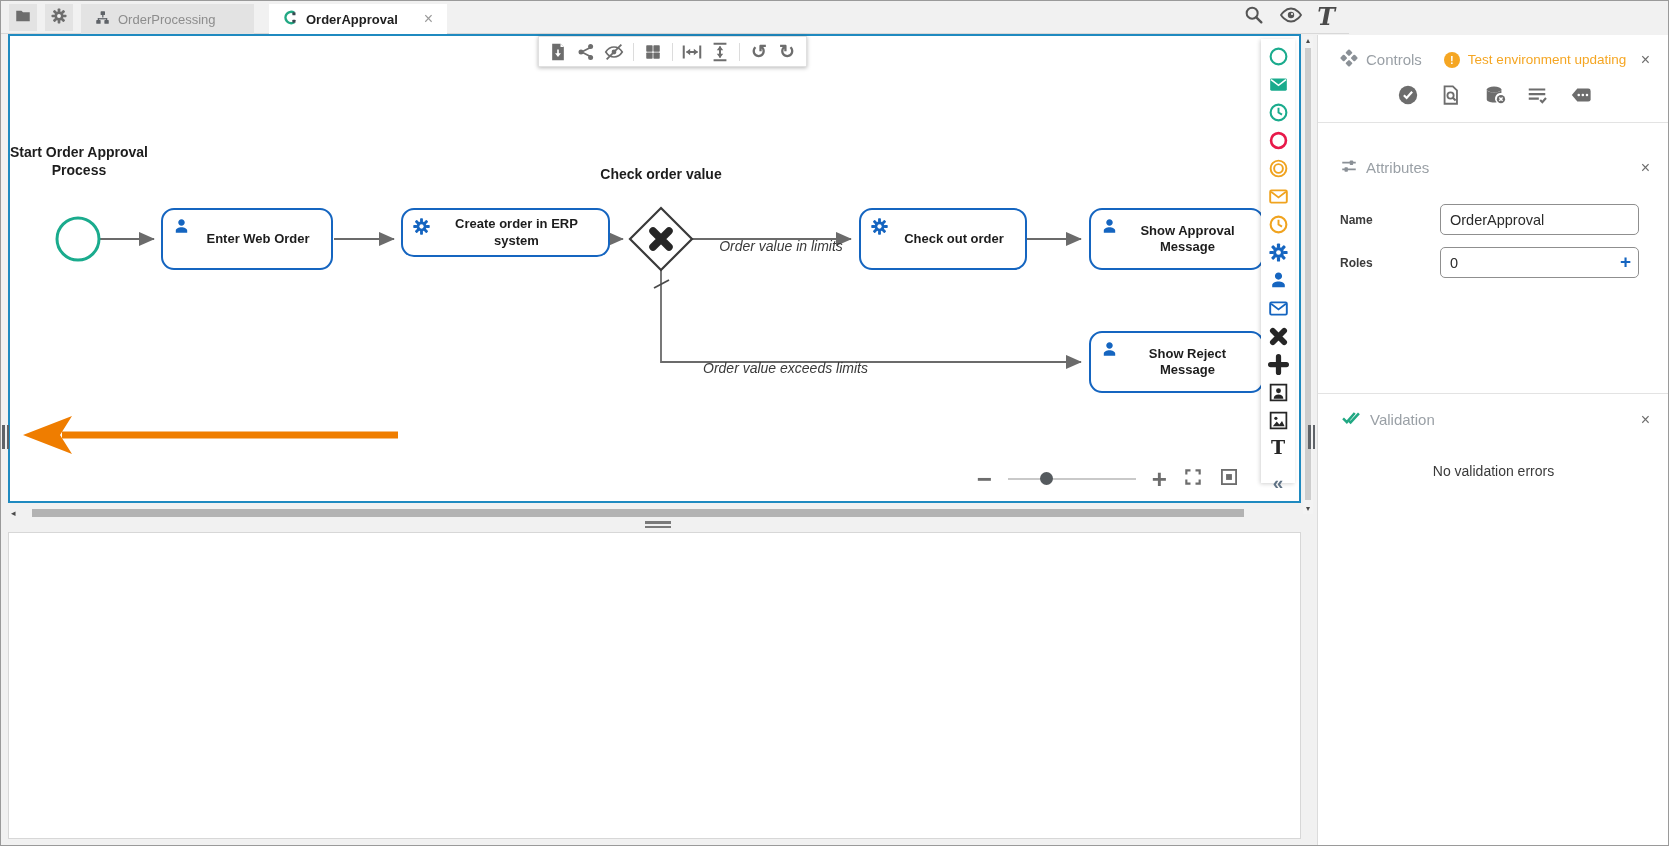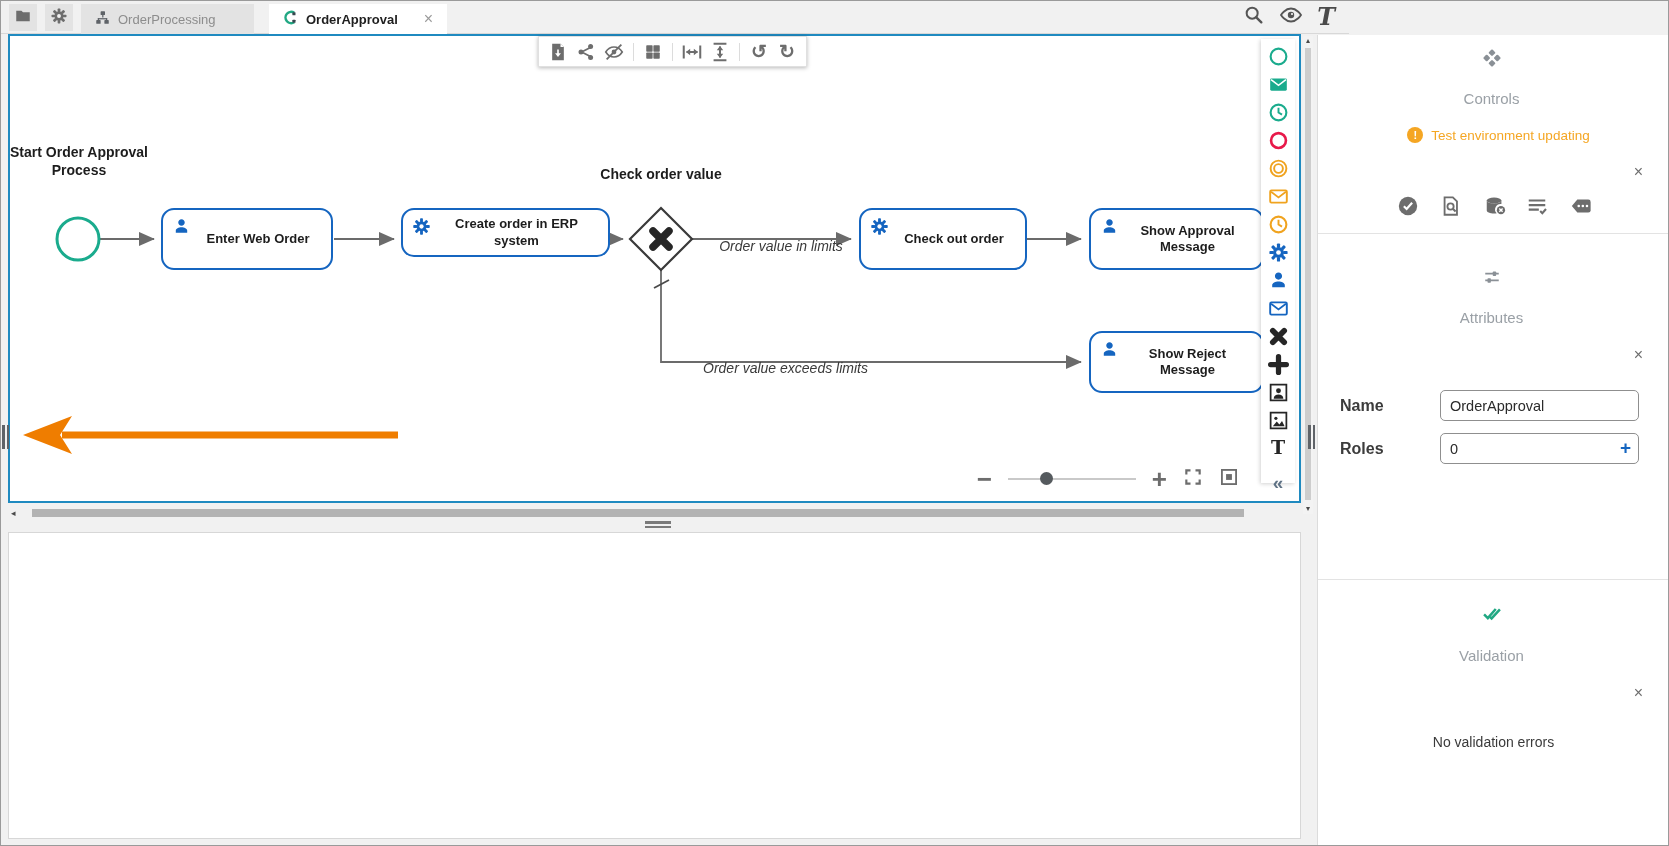--- a/index.html
+++ b/index.html
@@ -56,30 +56,30 @@
   .hscroll .thumb { position:absolute; left:24px; top:3px; width:1212px; height:8px; background:#b3b3b3; cursor:pointer; }
   .hsplit { position:absolute; left:644px; top:518px; width:26px; height:11px; display:flex; flex-direction:column; justify-content:center; gap:2px; cursor:row-resize; }
   .hsplit i { display:block; height:2.5px; background:#7a7a7a; }
   .vhandle { position:absolute; width:7px; height:24px; display:flex; gap:2px; cursor:col-resize; }
   .vhandle i { display:block; width:2.5px; height:100%; background:#5f6368; }
 
   .bottom-panel { position:absolute; left:7px; top:531px; width:1293px; height:307px; background:#fff; border:1px solid #d7d7d7; }
 
   
   .rpanel { position:absolute; left:1316px; top:34px; width:352px; height:811px; background:#fff; border-left:1px solid #dcdcdc; }
-  .sec-header { display:flex; align-items:center; gap:20px; padding:0 26px 0 22px; color:#9aa0a6; font-size:15px;flex-direction:column; }
+  .sec-header { display:flex; align-items:center; gap:8px; padding:0 19px 0 22px; color:#9aa0a6; font-size:15px; }
   .sec-close { margin-left:auto; color:#6d6d6d; font-size:16px; cursor:pointer; }
   .warn { display:flex; align-items:center; gap:8px; margin-left:14px; }
   .warn-dot { width:16px; height:16px; border-radius:50%; background:#f5a623; color:#fff; font-size:11px; font-weight:bold; display:flex; align-items:center; justify-content:center; }
   .warn-text { color:#f5a623; font-size:13.5px; }
   .ctrl-icons { display:flex; justify-content:center; gap:21px; margin-top:14px; }
   .ctrl-icons .ci { width:22px; height:22px; cursor:pointer; }
   .rdivider { height:1px; background:#e3e3e3; margin-top:16px; }
   .field-row { display:flex; align-items:center; padding:0 30px 0 22px; margin-top:12px; }
-  .field-label { width:100px; font-size:16px; font-weight:bold; color:#3c3c3c; }
+  .field-label { width:100px; font-size:12px; font-weight:bold; color:#3c3c3c; }
   .field-input { position:relative; flex:1; }
   .field-input input { width:100%; height:31px; border:1px solid #8f8f8f; border-radius:5px; padding:0 26px 0 9px; font-size:14.5px; color:#2b2b2b; font-family:"Liberation Sans", sans-serif; background:#fff; }
   .roles-add { position:absolute; right:8px; top:4px; color:#1565c0; font-size:19px; font-weight:bold; cursor:pointer; line-height:1.2; }
   .validation-msg { text-align:center; margin-top:32px; font-size:14px; color:#3a3a3a; }
 </style>
 </head>
 <body>
 
 <div id="window">
 
@@ -531,21 +531,21 @@
     <div class="field-row">
       <span class="field-label">Roles</span>
       <span class="field-input">
         <input type="text" value="0" style="">
         <span class="roles-add">+</span>
       </span>
     </div>
 
     <div class="rdivider" style="margin-top:115px;"></div>
 
-    <div class="sec-header" style="margin-top:24px;">
+    <div class="sec-header" style="margin-top:14px;">
       <span><svg width="22" height="20" viewBox="0 0 24 24">
             <path d="M2.5 12.5l4.5 4.5L16.5 6" fill="none" stroke="#21a883" stroke-width="3"></path>
             <path d="M9.5 15.5l2 1.8L21.5 6.5" fill="none" stroke="#21a883" stroke-width="3"></path>
           </svg></span>
       <span>Validation</span>
       <span class="sec-close">×</span>
     </div>
 
     <div class="validation-msg">No validation errors</div>
 

